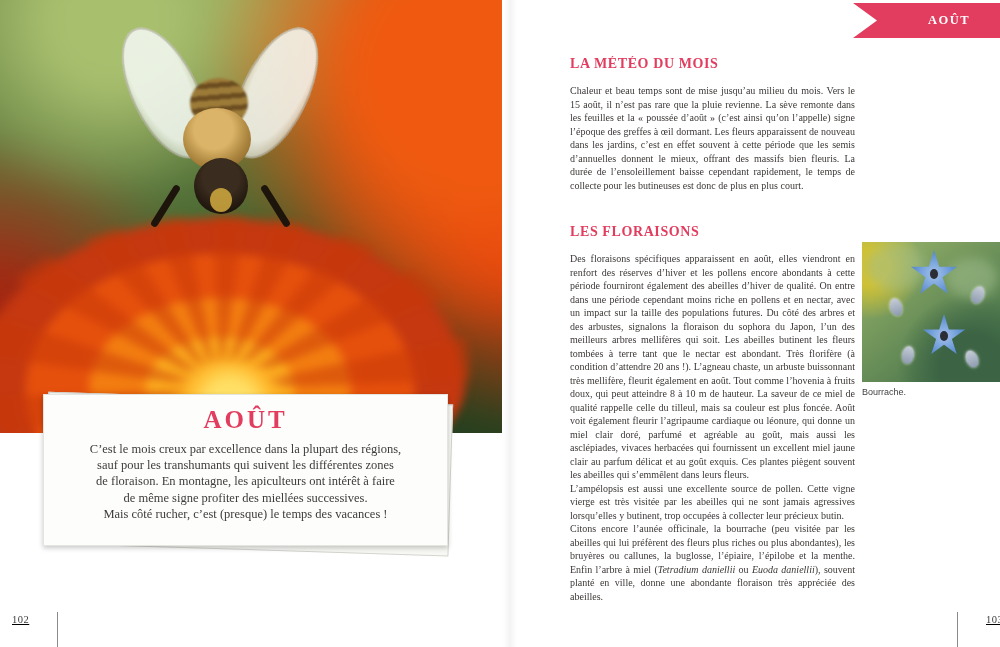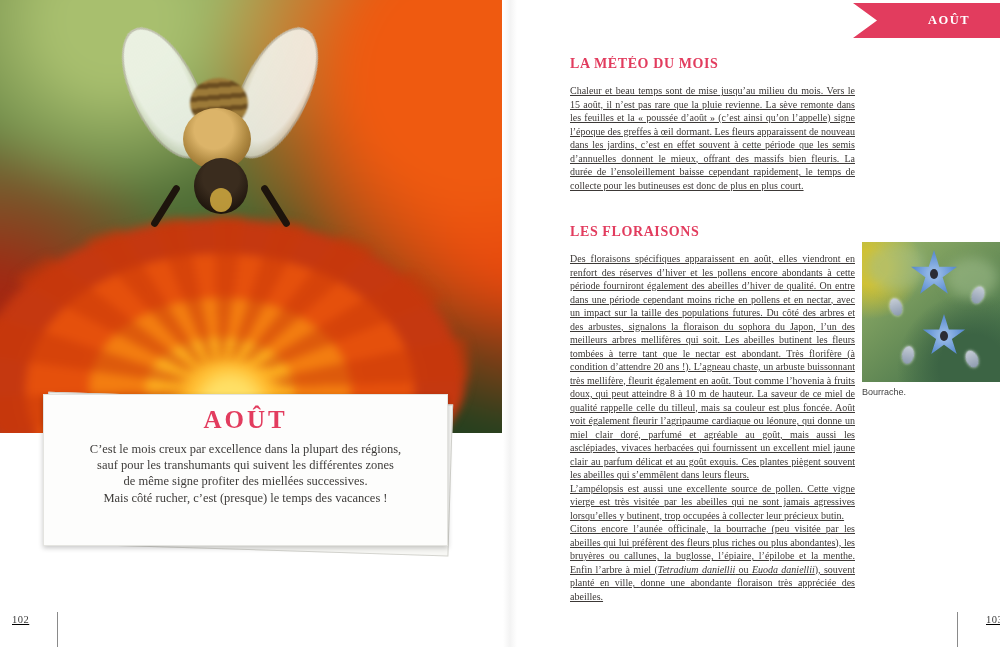--- a/index.html
+++ b/index.html
@@ -65,21 +65,21 @@
   .ribbon{position:absolute;left:343px;top:3px;width:147px;height:35px;background:var(--accent);
     clip-path:polygon(0 0,100% 0,100% 100%,0 100%,24px 50%);
     display:flex;align-items:center;justify-content:flex-end;padding-right:0;box-sizing:border-box;}
   .ribbon span{color:#ffffff;font-weight:bold;font-size:12.5px;letter-spacing:1.5px;margin-right:30px;
     font-family:"Liberation Serif","DejaVu Serif",serif;}
 
   .text-col{position:absolute;left:60px;top:56px;width:285px;height:578px;overflow:hidden;}
   .text-col h2{margin:0 0 12px;font-size:14px;font-weight:bold;letter-spacing:.6px;color:var(--accent);
     font-family:"Liberation Serif","DejaVu Serif",serif;}
   .text-col h2.h2-second{margin-top:32px;}
-  .body-para{font-size:10px;line-height:13.5px;color:#3c3836;text-align:justify;hyphens:auto;text-decoration:underline;}
+  .body-para{font-size:10px;line-height:13.5px;color:#3c3836;text-align:justify;hyphens:auto;}
 
   .fig-col{position:absolute;left:352px;top:233px;width:138px;}
   .fig-photo{position:relative;width:138px;overflow:hidden;}
   .fig-photo.vitex{height:190px;background:linear-gradient(180deg,#6f9fd6 0%,#8cb4de 55%,#b6cfe8 100%);}
   .cone{position:absolute;clip-path:polygon(50% 0,80% 94%,20% 94%);filter:blur(1px);
     background:radial-gradient(circle at 50% 18%, #c3b8dc 0 6%, #8d7fb8 10% 55%, #6a5a9c 100%);}
   .cone.c1{left:28px;top:8px;width:58px;height:140px;}
   .cone.c2{left:80px;top:-6px;width:62px;height:168px;}
   .cone.c3{left:-4px;top:36px;width:40px;height:92px;}
   .vitex-foliage{position:absolute;inset:0;filter:blur(5px);
@@ -147,20 +147,21 @@
       <div class="bee-pollen"></div>
     </div>
 
     <div class="note-card">
       <div class="sheet-behind"></div>
       <div class="card-face">
         <h1 class="card-title">AOÛT</h1>
         <div class="card-text">
             <div class="card-line">C’est le mois creux par excellence dans la plupart des régions,</div>
             <div class="card-line">sauf pour les transhumants qui suivent les différentes zones</div>
+            <div class="card-line">de floraison. En montagne, les apiculteurs ont intérêt à faire</div>
             <div class="card-line">de même signe profiter des miellées successives.</div>
             <div class="card-line">Mais côté rucher, c’est (presque) le temps des vacances !</div>
           </div>
       </div>
     </div>
 
     <div class="folio folio-left">
       <span class="folio-num">102</span>
       <span class="folio-rule"></span>
     </div>

